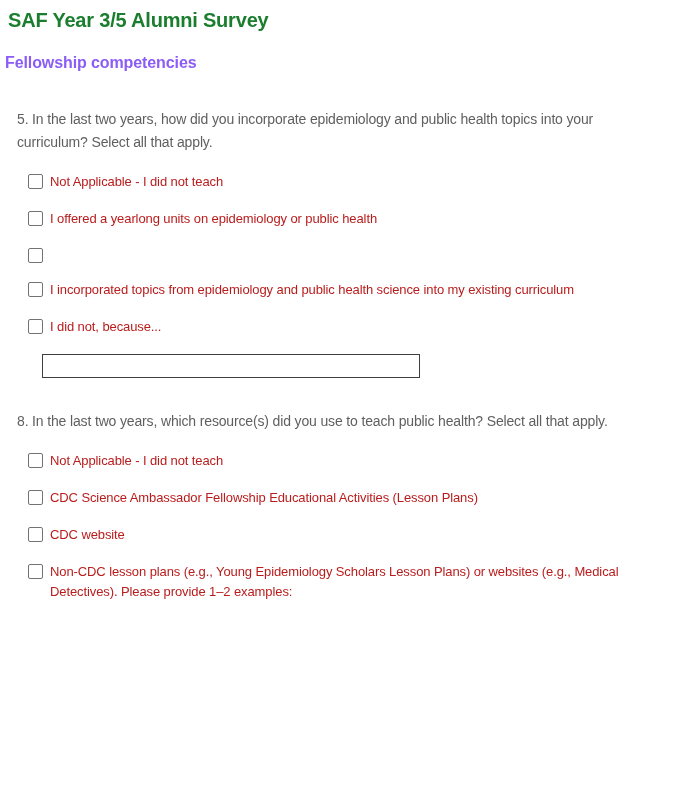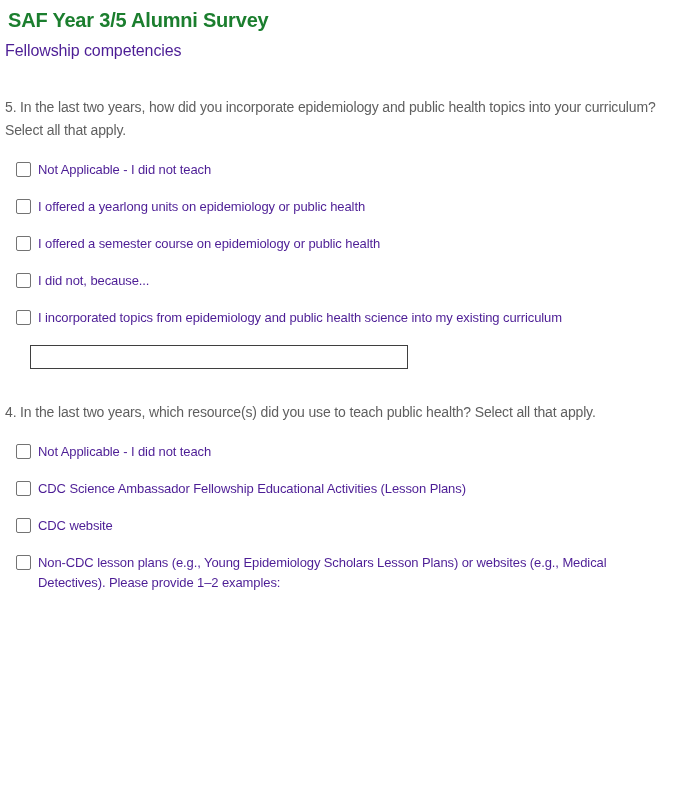--- a/index.html
+++ b/index.html
@@ -15,28 +15,28 @@
   }
   .survey-title {
     font-size: 20px;
     font-weight: 700;
     color: #1b7e2e;
     letter-spacing: -0.2px;
     margin-left: 3px;
     line-height: 23px;
   }
   .section-title {
-    margin-top: 9px;
+    margin-top: 21px;
     font-size: 16px;
-    font-weight: 400;
-    color: #4c1d95;
+    font-weight: 700;
+    color: #8b5cf6;
     letter-spacing: -0.1px;
     line-height: 19px;
   }
-  .question { margin: 0; }
+  .question { margin: 12px; }
   .qtext {
     margin-top: 36px;
     font-size: 14px;
     letter-spacing: -0.15px;
     line-height: 23px;
     color: #5f5f5f;
     max-width: 668px;
   }
   .options {
     margin-top: 18px;
@@ -57,21 +57,21 @@
     border: 1px solid #737373;
     border-radius: 2px;
     background: #ffffff;
     margin: 2px 7px 0 0;
     cursor: pointer;
   }
   .lbl {
     font-size: 13px;
     letter-spacing: -0.1px;
     line-height: 20px;
-    color: #4c1d95;
+    color: #b91c1c;
   }
   .text-input {
     display: block;
     width: 378px;
     height: 24px;
     margin-left: 14px; 
     border: 1px solid #3f3f3f;
     border-radius: 0;
     background: #ffffff;
     font-family: "Liberation Sans", sans-serif;
@@ -103,40 +103,39 @@
         <span class="lbl">Not Applicable - I did not teach</span>
       </label>
 
       <label class="opt">
         <input type="checkbox" class="cb" style="">
         <span class="lbl">I offered a yearlong units on epidemiology or public health</span>
       </label>
 
       <label class="opt">
         <input type="checkbox" class="cb" style="">
-        <span class="lbl">I offered a semester course on epidemiology or public health</span>
       </label>
 
 
       <label class="opt">
         <input type="checkbox" class="cb" style="">
-        <span class="lbl">I did not, because...</span>
+        <span class="lbl">I incorporated topics from epidemiology and public health science into my existing curriculum</span>
       </label>
 
       <label class="opt">
         <input type="checkbox" class="cb" style="">
-        <span class="lbl">I incorporated topics from epidemiology and public health science into my existing curriculum</span>
+        <span class="lbl">I did not, because...</span>
       </label>
 
       <input type="text" class="text-input q5" value="" style="">
     </div>
   </div>
 
   <div class="question q6-block">
-    <p class="qtext" style="margin-top:0;">4. In the last two years, which resource(s) did you use to teach public health? Select all that apply.</p>
+    <p class="qtext" style="margin-top:0;">8. In the last two years, which resource(s) did you use to teach public health? Select all that apply.</p>
     <div class="options">
 
       <label class="opt">
         <input type="checkbox" class="cb" style="">
         <span class="lbl">Not Applicable - I did not teach</span>
       </label>
 
 
       <label class="opt">
         <input type="checkbox" class="cb" style="">

